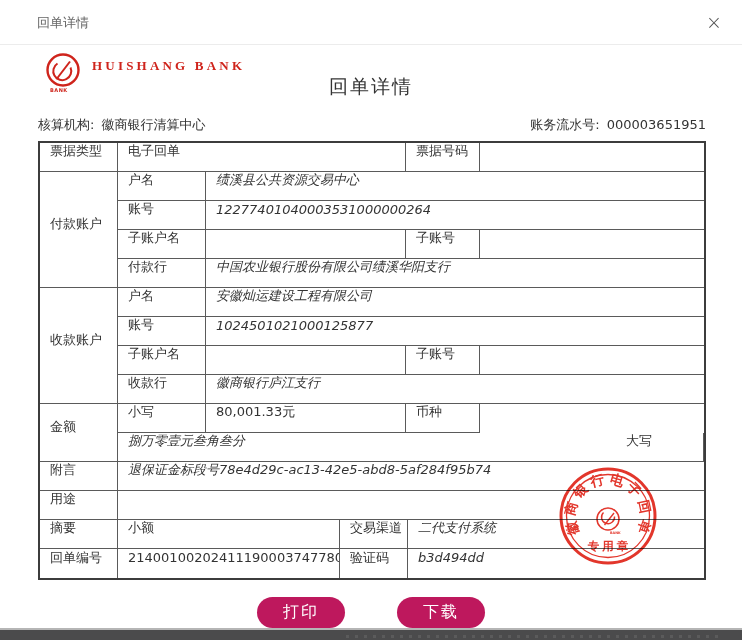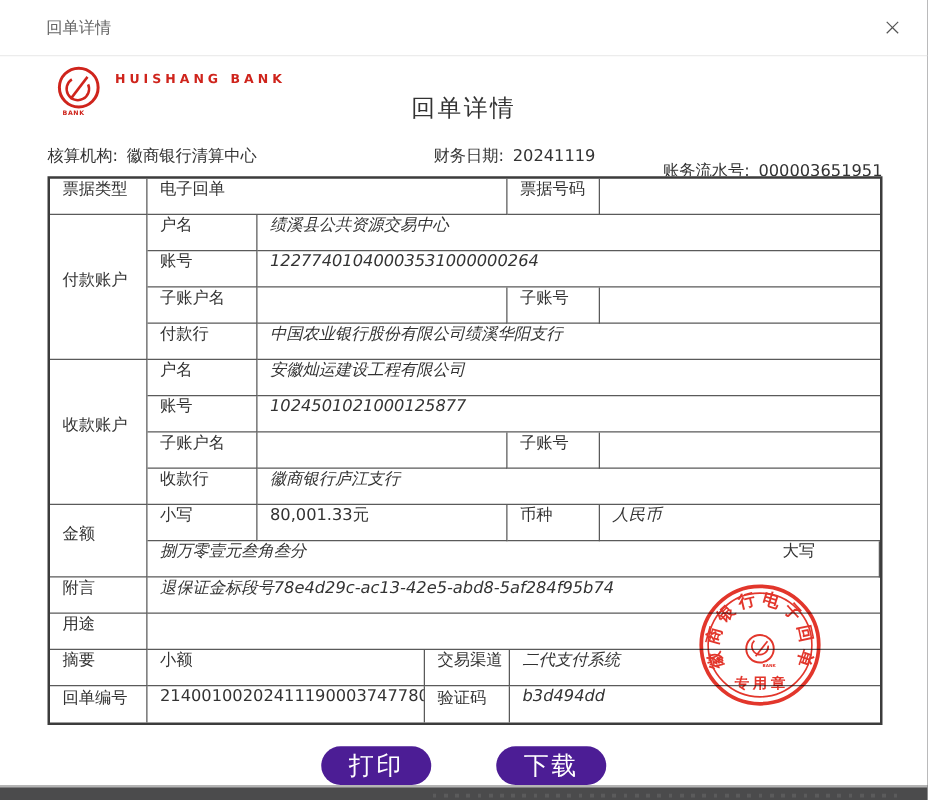--- a/index.html
+++ b/index.html
@@ -18,21 +18,21 @@
                     font-size:13px; color:#666; }
   .close-btn { position:absolute; right:16px; top:10px; width:24px; height:24px;
                font-size:19px; color:#555; text-align:center; line-height:24px;
                cursor:pointer; font-weight:300; }
 
   
   .logo { position:absolute; left:42px; top:50px; display:flex; }
   .logo-emblem { width:44px; height:48px; }
   .logo-word { margin-left:6px; padding-top:5px; }
   .logo-cn { font-size:20px; font-weight:bold; color:#151515; letter-spacing:7px; }
-  .logo-en { font-size:10px; font-weight:bold; color:#cf241c; letter-spacing:3.2px; margin-top:3px; }
+  .logo-en { font-size:13px; font-weight:bold; color:#cf241c; letter-spacing:3.2px; margin-top:3px;font-family:Liberation Serif, serif; }
 
   .page-title { position:absolute; left:0; top:74px; width:742px; text-align:center;
                 font-size:19px; color:#333; letter-spacing:2px; }
 
   
   .meta { position:absolute; left:38px; top:114px; width:668px; height:22px;
           display:flex; align-items:center; font-size:13px; color:#333;gap:28px; }
   .meta .grow { flex:1; }
   .meta-item { white-space:nowrap; }
   .meta-item + .meta-item { margin-left:26px;margin-top:24px; }
@@ -54,21 +54,21 @@
   .gstack{ width:586px; }
 
   
   .stamp { position:absolute; left:556px; top:464px; width:104px; height:104px;
            mix-blend-mode:multiply; opacity:.92; pointer-events:none; }
 
   
   .actions { position:absolute; left:0; top:597px; width:742px;
              display:flex; justify-content:center; gap:52px; }
   .btn { width:88px; height:31px; border:none; border-radius:16px;
-         background:#4c1d95; color:#fff; font-size:20px; letter-spacing:2px;
+         background:#be185d; color:#fff; font-size:16px; letter-spacing:2px;
          font-family:inherit; cursor:pointer; }
 
   
   .bottom-strip { position:absolute; left:0; bottom:0; width:742px; height:12px;
                   background:#4b4b4c; border-top:2px solid #b5b5b5; }
   .strip-smudge { position:absolute; left:340px; bottom:2px; width:380px; height:3px;
                   background:repeating-linear-gradient(90deg, transparent 0 6px, #6e6e6e 6px 9px);
                   opacity:.45; }
 </style>
 </head>
@@ -95,23 +95,20 @@
   </div>
 
   <div class="page-title">回单详情</div>
 
   <div class="meta">
     <span class="meta-item">
       <span>核算机构:</span><span class="v">徽商银行清算中心</span>
     </span>
     <span class="grow"></span>
     <span class="meta-item">
-      <span>财务日期:</span><span class="v">20241119</span>
-    </span>
-    <span class="meta-item">
       <span>账务流水号:</span><span class="v">000003651951</span>
     </span>
   </div>
 
   <div class="rtable">
 
     <div class="tr">
       <div class="td wA">票据类型</div>
       <div class="td wBC">电子回单</div>
       <div class="td wD">票据号码</div>
@@ -166,21 +163,20 @@
       </div>
     </div>
 
     <div class="group">
       <div class="td wA gcell">金额</div>
       <div class="gstack">
         <div class="tr">
           <div class="td wB">小写</div>
           <div class="td wC">80,001.33元</div>
           <div class="td wD">币种</div>
-          <div class="td wE noR">人民币</div>
         </div>
         <div class="tr">
           <div class="td wCDE noR">捌万零壹元叁角叁分</div>
           <div class="td wB">大写</div>
         </div>
       </div>
     </div>
 
     <div class="tr">
       <div class="td wA">附言</div>

